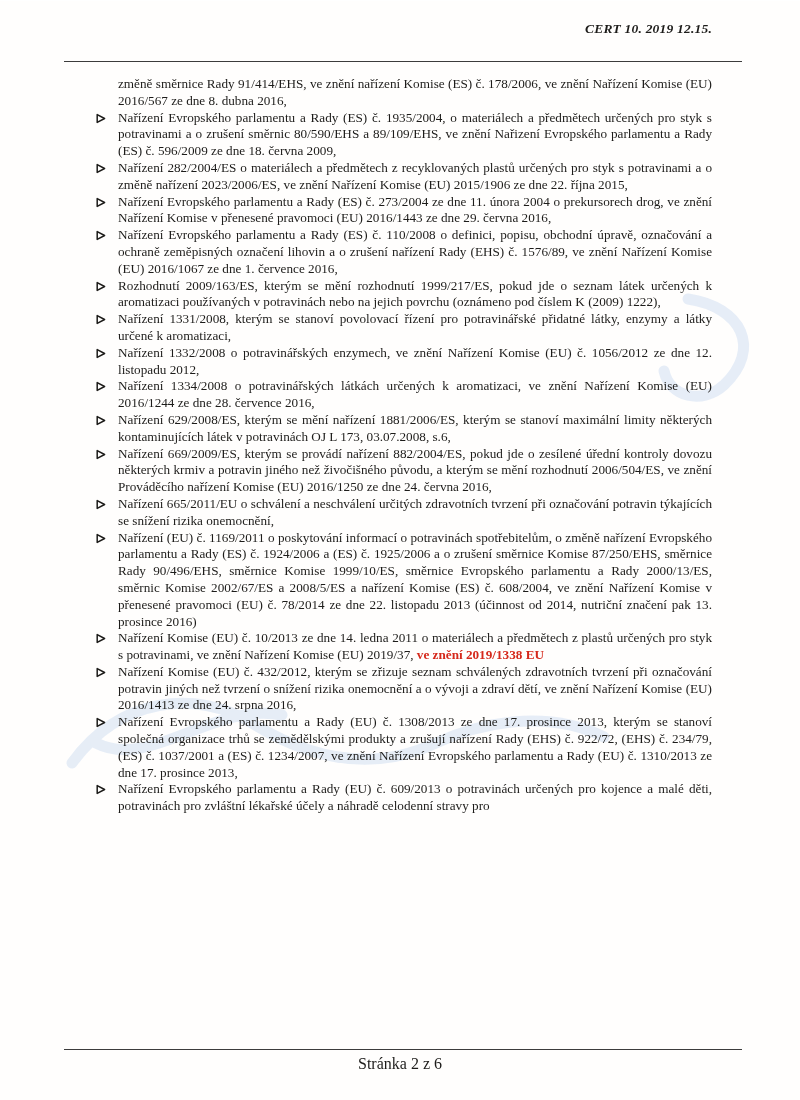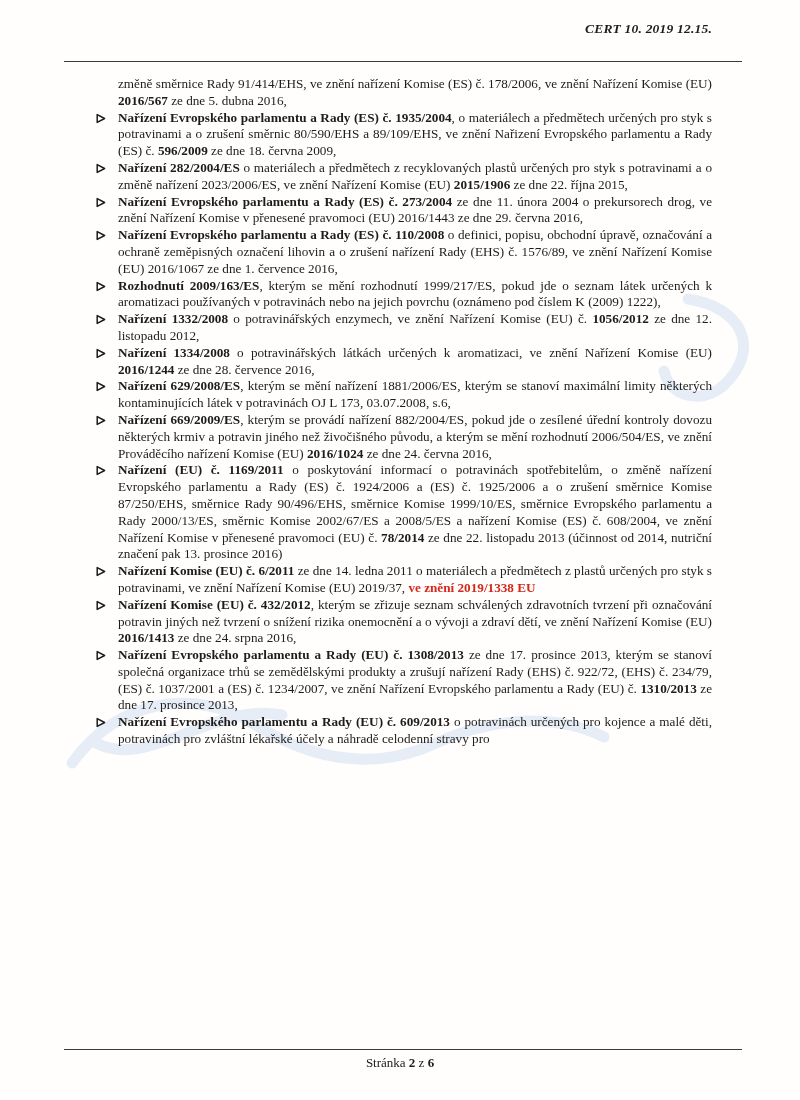--- a/index.html
+++ b/index.html
@@ -14,45 +14,45 @@
     font-size:13.5px; font-style:italic; font-weight:bold; letter-spacing:.2px;
   }
   .header-rule { position:absolute; top:60px; left:64px; right:58px; border-top:1.6px solid #3c3c3c; }
   .content {
     position:absolute; top:75px; left:95px; right:88px;
     font-size:13.2px; line-height:16.8px; text-align:justify;
   }
   .item { position:relative; padding-left:23px; }
   .bullet { position:absolute; left:1px; top:3px; width:10px; height:11px; }
   .bullet svg { display:block; }
-  .b, .run-b { font-weight:bold; }
+  .b, .run-b { font-weight:normal; }
   .run-r { color:var(--red); font-weight:bold; }
   .footer-rule { position:absolute; top:1048px; left:64px; right:58px; border-top:1.4px solid #3c3c3c; }
-  .doc-footer { position:absolute; top:1054px; left:0; right:0; text-align:center; font-size:13px; }
+  .doc-footer { position:absolute; top:1054px; left:0; right:0; text-align:center; font-size:16px; }
   .watermark { position:absolute; left:0; top:0; pointer-events:none; }
 </style>
 </head>
 <body>
 
 <div class="page">
 
   <svg class="watermark" width="800" height="1100" viewBox="0 0 800 1100" aria-hidden="true">
     <g fill="none" stroke="#8fb3e2" stroke-width="11" stroke-linecap="round" opacity="0.22">
       <path d="M688 298 C 742 306, 762 348, 724 384 C 702 404, 670 396, 664 370"></path>
       <path d="M72 762 C 120 696, 196 688, 252 722 C 310 758, 372 772, 436 742 C 492 716, 556 712, 604 736"></path>
       <path d="M96 742 C 150 770, 214 700, 282 714"></path>
     </g>
   </svg>
 
   <div class="doc-header">CERT 10. 2019 12.15.</div>
 
   <div class="header-rule"></div>
 
   <div class="content">
-      <div class="item"><span>změně směrnice Rady 91/414/EHS, ve znění nařízení Komise (ES) č. 178/2006, ve znění Nařízení Komise (EU) </span><span class="run-b">2016/567</span><span> ze dne 5. dubna 2016,</span></div>
+      <div class="item"><span>změně směrnice Rady 91/414/EHS, ve znění nařízení Komise (ES) č. 178/2006, ve znění Nařízení Komise (EU) </span><span class="run-b">2016/567</span><span> ze dne 8. dubna 2016,</span></div>
       <div class="item"><span class="bullet">
           <svg width="10" height="11" viewBox="0 0 10 11">
             <path d="M1.2 1.6 L8.6 5.5 L1.2 9.4 Z" fill="none" stroke="#1d1c1a" stroke-width="1.5" stroke-linejoin="round"></path>
           </svg>
         </span><span class="run-b">Nařízení Evropského parlamentu a Rady (ES) č. 1935/2004</span><span>, o materiálech a předmětech určených pro styk s potravinami a o zrušení směrnic 80/590/EHS a 89/109/EHS, ve znění Nařizení Evropského parlamentu a Rady (ES) č. </span><span class="run-b">596/2009</span><span> ze dne 18. června 2009,</span></div>
       <div class="item"><span class="bullet">
           <svg width="10" height="11" viewBox="0 0 10 11">
             <path d="M1.2 1.6 L8.6 5.5 L1.2 9.4 Z" fill="none" stroke="#1d1c1a" stroke-width="1.5" stroke-linejoin="round"></path>
           </svg>
         </span><span class="run-b">Nařízení 282/2004/ES</span><span> o materiálech a předmětech z recyklovaných plastů určených pro styk s potravinami a o změně nařízení 2023/2006/ES, ve znění Nařízení Komise (EU) </span><span class="run-b">2015/1906</span><span> ze dne 22. října 2015,</span></div>
@@ -68,46 +68,56 @@
         </span><span class="run-b">Nařízení Evropského parlamentu a Rady (ES) č. 110/2008</span><span> o definici, popisu, obchodní úpravě, označování a ochraně zeměpisných označení lihovin a o zrušení nařízení Rady (EHS) č. 1576/89, ve znění Nařízení Komise (EU) 2016/1067 ze dne 1. července 2016,</span></div>
       <div class="item"><span class="bullet">
           <svg width="10" height="11" viewBox="0 0 10 11">
             <path d="M1.2 1.6 L8.6 5.5 L1.2 9.4 Z" fill="none" stroke="#1d1c1a" stroke-width="1.5" stroke-linejoin="round"></path>
           </svg>
         </span><span class="run-b">Rozhodnutí 2009/163/ES</span><span>, kterým se mění rozhodnutí 1999/217/ES, pokud jde o seznam látek určených k aromatizaci používaných v potravinách nebo na jejich povrchu (oznámeno pod číslem K (2009) 1222),</span></div>
       <div class="item"><span class="bullet">
           <svg width="10" height="11" viewBox="0 0 10 11">
             <path d="M1.2 1.6 L8.6 5.5 L1.2 9.4 Z" fill="none" stroke="#1d1c1a" stroke-width="1.5" stroke-linejoin="round"></path>
           </svg>
+        </span><span class="run-b">Nařízení 1331/2008</span><span>, kterým se stanoví povolovací řízení pro potravinářské přidatné látky, enzymy a látky určené k aromatizaci,</span></div>
+      <div class="item"><span class="bullet">
+          <svg width="10" height="11" viewBox="0 0 10 11">
+            <path d="M1.2 1.6 L8.6 5.5 L1.2 9.4 Z" fill="none" stroke="#1d1c1a" stroke-width="1.5" stroke-linejoin="round"></path>
+          </svg>
         </span><span class="run-b">Nařízení 1332/2008</span><span> o potravinářských enzymech, ve znění Nařízení Komise (EU) č. </span><span class="run-b">1056/2012</span><span> ze dne 12. listopadu 2012,</span></div>
       <div class="item"><span class="bullet">
           <svg width="10" height="11" viewBox="0 0 10 11">
             <path d="M1.2 1.6 L8.6 5.5 L1.2 9.4 Z" fill="none" stroke="#1d1c1a" stroke-width="1.5" stroke-linejoin="round"></path>
           </svg>
         </span><span class="run-b">Nařízení 1334/2008</span><span> o potravinářských látkách určených k aromatizaci, ve znění Nařízení Komise (EU) </span><span class="run-b">2016/1244</span><span> ze dne 28. července 2016,</span></div>
       <div class="item"><span class="bullet">
           <svg width="10" height="11" viewBox="0 0 10 11">
             <path d="M1.2 1.6 L8.6 5.5 L1.2 9.4 Z" fill="none" stroke="#1d1c1a" stroke-width="1.5" stroke-linejoin="round"></path>
           </svg>
         </span><span class="run-b">Nařízení 629/2008/ES</span><span>, kterým se mění nařízení 1881/2006/ES, kterým se stanoví maximální limity některých kontaminujících látek v potravinách OJ L 173, 03.07.2008, s.6,</span></div>
       <div class="item"><span class="bullet">
           <svg width="10" height="11" viewBox="0 0 10 11">
             <path d="M1.2 1.6 L8.6 5.5 L1.2 9.4 Z" fill="none" stroke="#1d1c1a" stroke-width="1.5" stroke-linejoin="round"></path>
           </svg>
-        </span><span class="run-b">Nařízení 669/2009/ES</span><span>, kterým se provádí nařízení 882/2004/ES, pokud jde o zesílené úřední kontroly dovozu některých krmiv a potravin jiného než živočišného původu, a kterým se mění rozhodnutí 2006/504/ES, ve znění Prováděcího nařízení Komise (EU) </span><span class="run-b">2016/1024</span><span> ze dne 24. června 2016,</span></div>
+        </span><span class="run-b">Nařízení 669/2009/ES</span><span>, kterým se provádí nařízení 882/2004/ES, pokud jde o zesílené úřední kontroly dovozu některých krmiv a potravin jiného než živočišného původu, a kterým se mění rozhodnutí 2006/504/ES, ve znění Prováděcího nařízení Komise (EU) </span><span class="run-b">2016/1250</span><span> ze dne 24. června 2016,</span></div>
+      <div class="item"><span class="bullet">
+          <svg width="10" height="11" viewBox="0 0 10 11">
+            <path d="M1.2 1.6 L8.6 5.5 L1.2 9.4 Z" fill="none" stroke="#1d1c1a" stroke-width="1.5" stroke-linejoin="round"></path>
+          </svg>
+        </span><span class="run-b">Nařízení 665/2011/EU</span><span> o schválení a neschválení určitých zdravotních tvrzení při označování potravin týkajících se snížení rizika onemocnění,</span></div>
       <div class="item"><span class="bullet">
           <svg width="10" height="11" viewBox="0 0 10 11">
             <path d="M1.2 1.6 L8.6 5.5 L1.2 9.4 Z" fill="none" stroke="#1d1c1a" stroke-width="1.5" stroke-linejoin="round"></path>
           </svg>
         </span><span class="run-b">Nařízení (EU) č. 1169/2011</span><span> o poskytování informací o potravinách spotřebitelům, o změně nařízení Evropského parlamentu a Rady (ES) č. 1924/2006 a (ES) č. 1925/2006 a o zrušení směrnice Komise 87/250/EHS, směrnice Rady 90/496/EHS, směrnice Komise 1999/10/ES, směrnice Evropského parlamentu a Rady 2000/13/ES, směrnic Komise 2002/67/ES a 2008/5/ES a nařízení Komise (ES) č. 608/2004, ve znění Nařízení Komise v přenesené pravomoci (EU) č. </span><span class="run-b">78/2014</span><span> ze dne 22. listopadu 2013 (účinnost od 2014, nutriční značení pak 13. prosince 2016)</span></div>
       <div class="item"><span class="bullet">
           <svg width="10" height="11" viewBox="0 0 10 11">
             <path d="M1.2 1.6 L8.6 5.5 L1.2 9.4 Z" fill="none" stroke="#1d1c1a" stroke-width="1.5" stroke-linejoin="round"></path>
           </svg>
-        </span><span class="run-b">Nařízení Komise (EU) č. 6/2011</span><span> ze dne 14. ledna 2011 o materiálech a předmětech z plastů určených pro styk s potravinami, ve znění Nařízení Komise (EU) 2019/37, </span><span class="run-r">ve znění 2019/1338 EU</span></div>
+        </span><span class="run-b">Nařízení Komise (EU) č. 10/2013</span><span> ze dne 14. ledna 2011 o materiálech a předmětech z plastů určených pro styk s potravinami, ve znění Nařízení Komise (EU) 2019/37, </span><span class="run-r">ve znění 2019/1338 EU</span></div>
       <div class="item"><span class="bullet">
           <svg width="10" height="11" viewBox="0 0 10 11">
             <path d="M1.2 1.6 L8.6 5.5 L1.2 9.4 Z" fill="none" stroke="#1d1c1a" stroke-width="1.5" stroke-linejoin="round"></path>
           </svg>
         </span><span class="run-b">Nařízení Komise (EU) č. 432/2012</span><span>, kterým se zřizuje seznam schválených zdravotních tvrzení při označování potravin jiných než tvrzení o snížení rizika onemocnění a o vývoji a zdraví dětí, ve znění Nařízení Komise (EU) </span><span class="run-b">2016/1413</span><span> ze dne 24. srpna 2016,</span></div>
       <div class="item"><span class="bullet">
           <svg width="10" height="11" viewBox="0 0 10 11">
             <path d="M1.2 1.6 L8.6 5.5 L1.2 9.4 Z" fill="none" stroke="#1d1c1a" stroke-width="1.5" stroke-linejoin="round"></path>
           </svg>
         </span><span class="run-b">Nařízení Evropského parlamentu a Rady (EU) č. 1308/2013</span><span> ze dne 17. prosince 2013, kterým se stanoví společná organizace trhů se zemědělskými produkty a zrušují nařízení Rady (EHS) č. 922/72, (EHS) č. 234/79, (ES) č. 1037/2001 a (ES) č. 1234/2007, ve znění Nařízení Evropského parlamentu a Rady (EU) č. </span><span class="run-b">1310/2013</span><span> ze dne 17. prosince 2013,</span></div>

